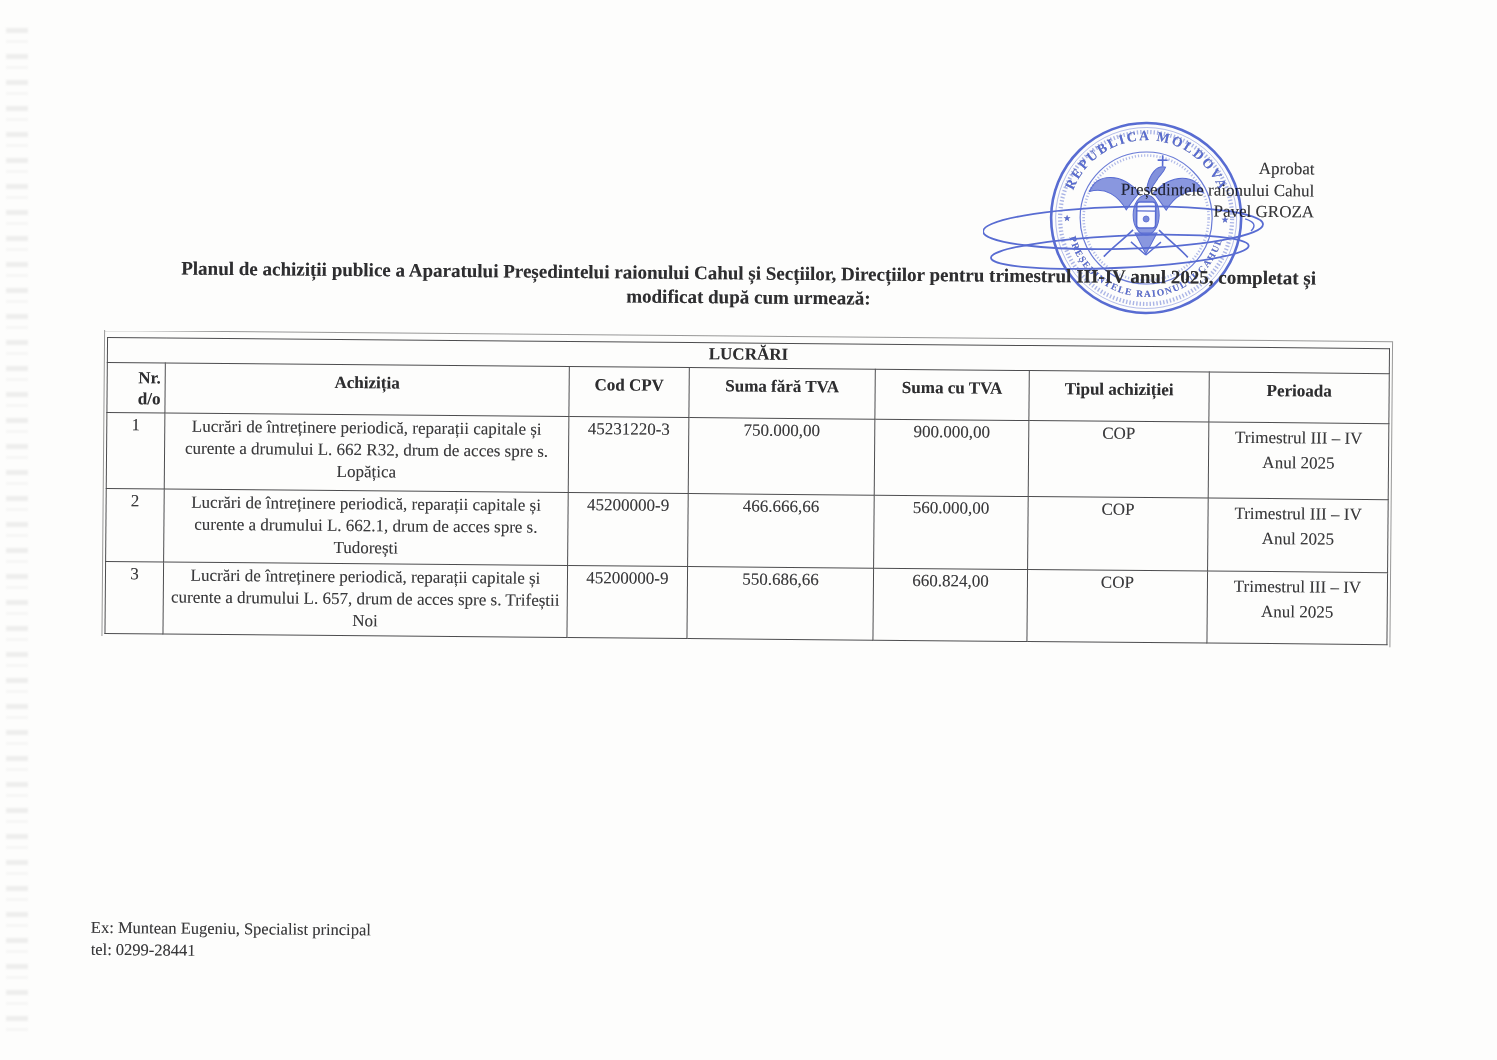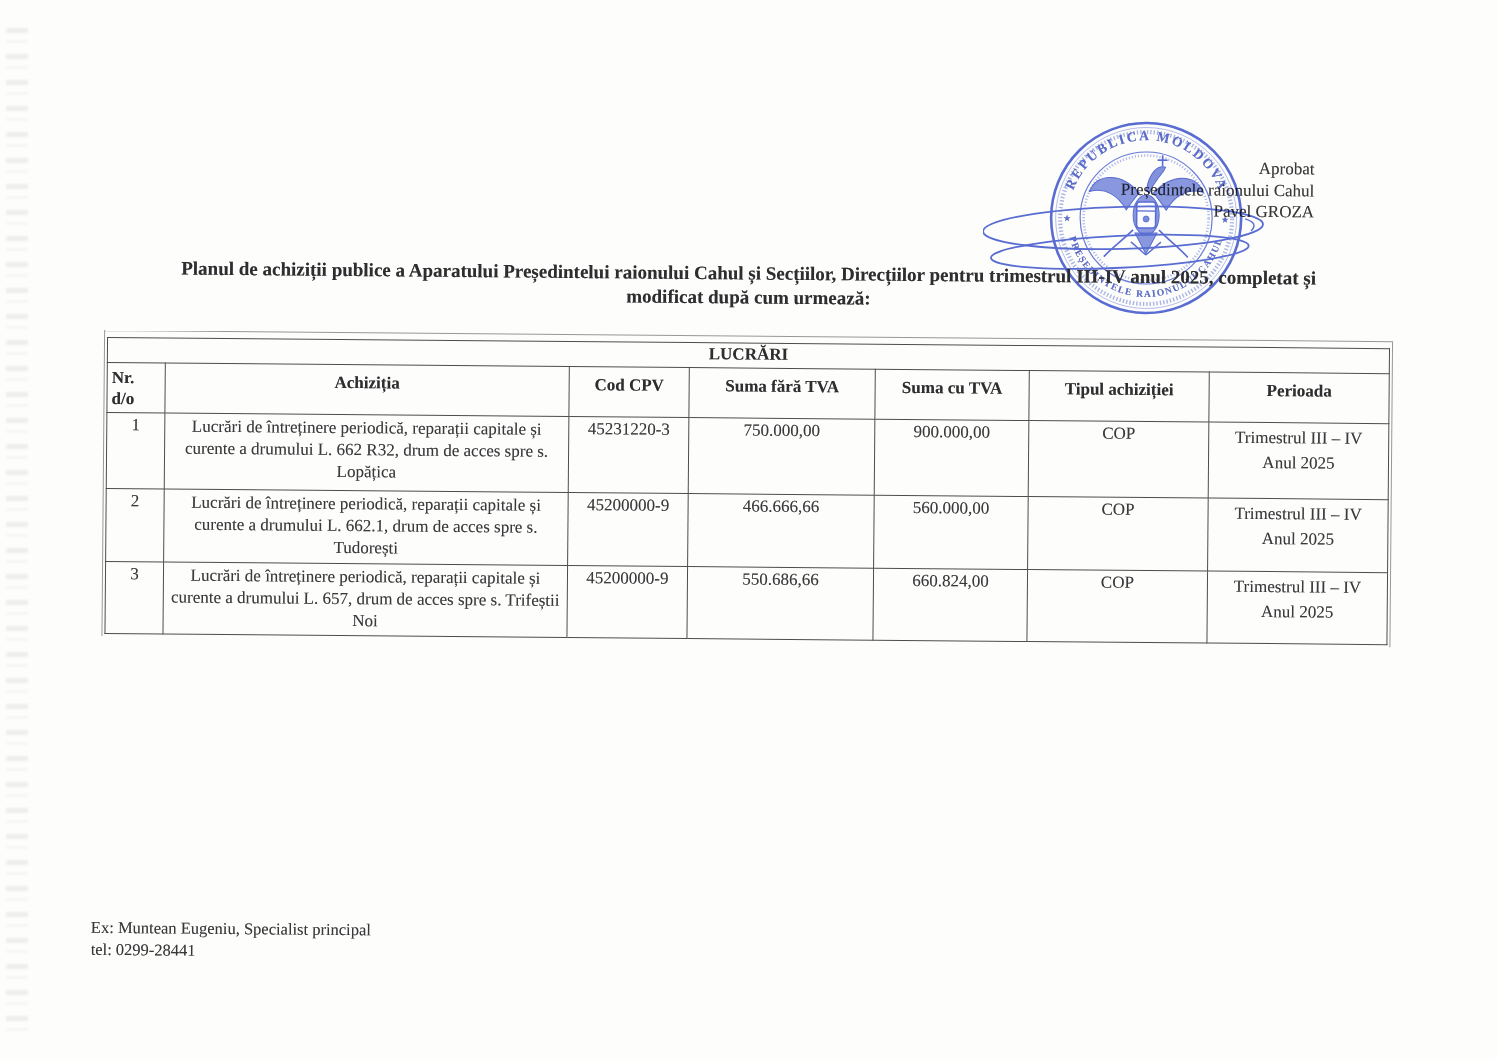--- a/index.html
+++ b/index.html
@@ -54,21 +54,21 @@
   table.proc {
     width:1282px; table-layout:fixed; border-collapse:collapse;
     font-size:17px; color:#3a3a3c;
   }
   table.proc td, table.proc th {
     border:1.4px solid #4d4d4f; vertical-align:top;
     padding:2px 4px 3px 4px; overflow:hidden;
   }
   .cap-cell { text-align:center; font-weight:bold; height:25px; padding:1px 0 0 0 !important; font-size:17px; color:#2e2e30; }
   .hdr td { font-weight:bold; text-align:center; height:48px; color:#2e2e30; padding-top:8px !important; }
-  .hdr td.nrhdr { text-align:left; padding-top:4px !important; line-height:21px; }
+  .hdr td.nrhdr { text-align:right; padding-top:4px !important; line-height:21px; }
   .r1 td { height:76px; }
   .r2 td { height:73px; }
   .r3 td { height:71px; }
   td.nr   { text-align:center; }
   td.achz { text-align:center; line-height:22px; padding-left:10px; padding-right:10px; }
   td.num  { text-align:center; padding-top:5px; }
   td.cod  { text-align:center; padding-top:4px; }
   td.tip  { text-align:center; padding-top:7px; }
   td.per  { text-align:center; padding-top:6px; line-height:25px; }
 

